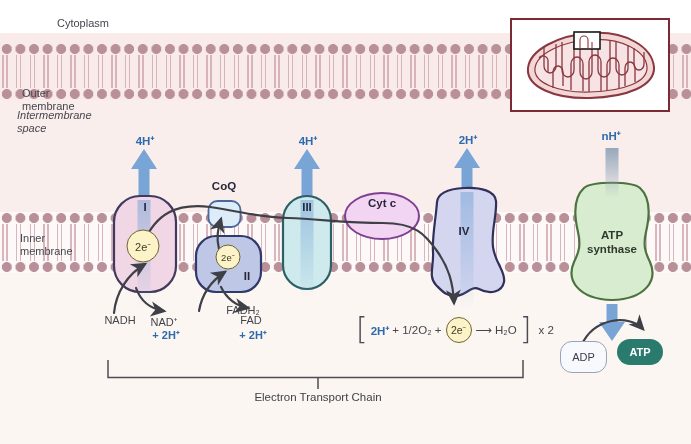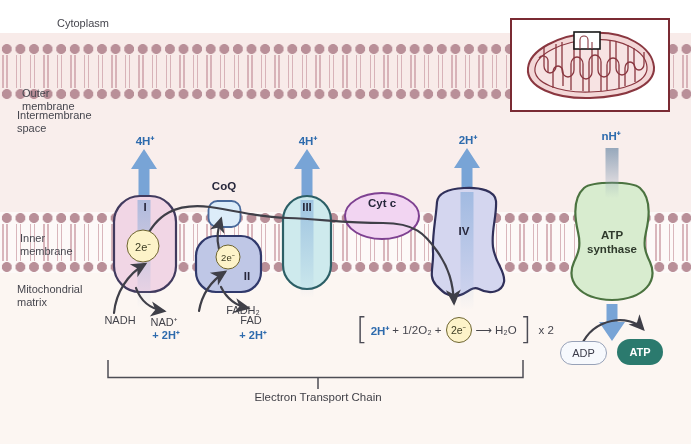--- a/index.html
+++ b/index.html
@@ -57,21 +57,21 @@
     background:#fdf3c9; border:1.6px solid #6e6530; box-sizing:border-box;
     display:flex; align-items:center; justify-content:center;
     font-size:10.5px; color:#3c3c22; margin:0 1px;
   }
   .eq-mult { margin-left:4px; }
 
   .pill {
     position:absolute; display:flex; align-items:center; justify-content:center;
     font-size:11px; box-sizing:border-box;
   }
-  .pill-adp { left:560px; top:341px; width:47px; height:24px; border-radius:12px;
+  .pill-adp { left:560px; top:341px; width:47px; height:32px; border-radius:12px;
     background:#f7f9fd; border:1.4px solid #98a2b8; color:#3c3c4a; }
   .pill-atp { left:617px; top:339px; width:46px; height:26px; border-radius:13px;
     background:#2b7a6e; color:#ffffff; font-weight:bold; }
 
   .atp-syn-label {
     position:absolute; left:612px; top:228px; transform:translateX(-50%);
     text-align:center; font-weight:bold; color:#2f3a2c; font-size:11.5px; line-height:14px; white-space:nowrap;
   }
 
   .caption { position:absolute; left:318px; top:391px; transform:translateX(-50%);
@@ -170,31 +170,27 @@
         <path d="M80,29 L80,22"></path>
       </g>
     </svg>
   </div>
 
   <div class="lbl" style="left:57px; top:17px;">Cytoplasm</div>
   <div class="lbl" style="left:22px; top:59px;margin-top:28px;">
     <div>Outer</div>
     <div>membrane</div>
   </div>
-  <div class="lbl" style="left:17px; top:109px;">
+  <div class="lbl" style="left:17px; top:109px;font-style:italic;">
     <div>Intermembrane</div>
     <div>space</div>
   </div>
   <div class="lbl" style="left:20px; top:232px;">
     <div>Inner</div>
     <div>membrane</div>
-  </div>
-  <div class="lbl" style="left:17px; top:283px;">
-    <div>Mitochondrial</div>
-    <div>matrix</div>
   </div>
 
   <div class="plabel" style="left:145px; top:133px;">4H⁺</div>
   <div class="plabel" style="left:308px; top:133px;">4H⁺</div>
   <div class="plabel" style="left:468px; top:132px;">2H⁺</div>
   <div class="plabel" style="left:611px; top:128px;">nH⁺</div>
 
   <div class="clabel" style="left:145px; top:201px;">I</div>
   <div class="clabel" style="left:229px; top:270px;padding-left:36px;">II</div>
   <div class="clabel" style="left:224px; top:180px;">CoQ</div>

